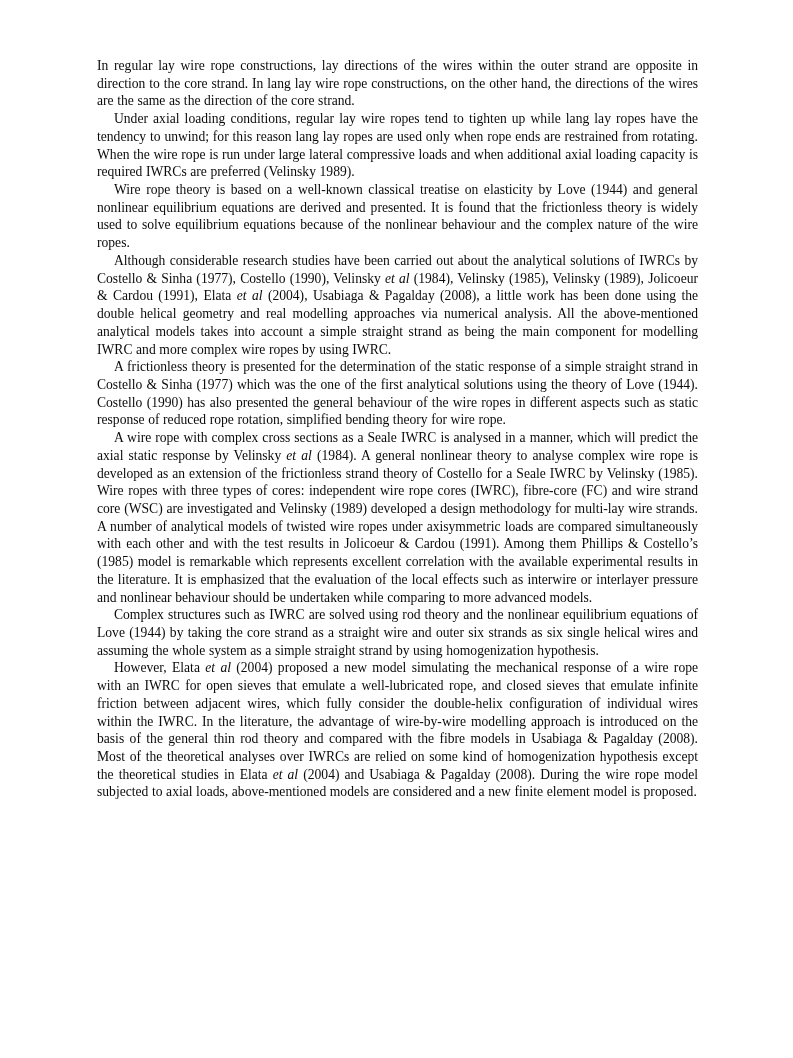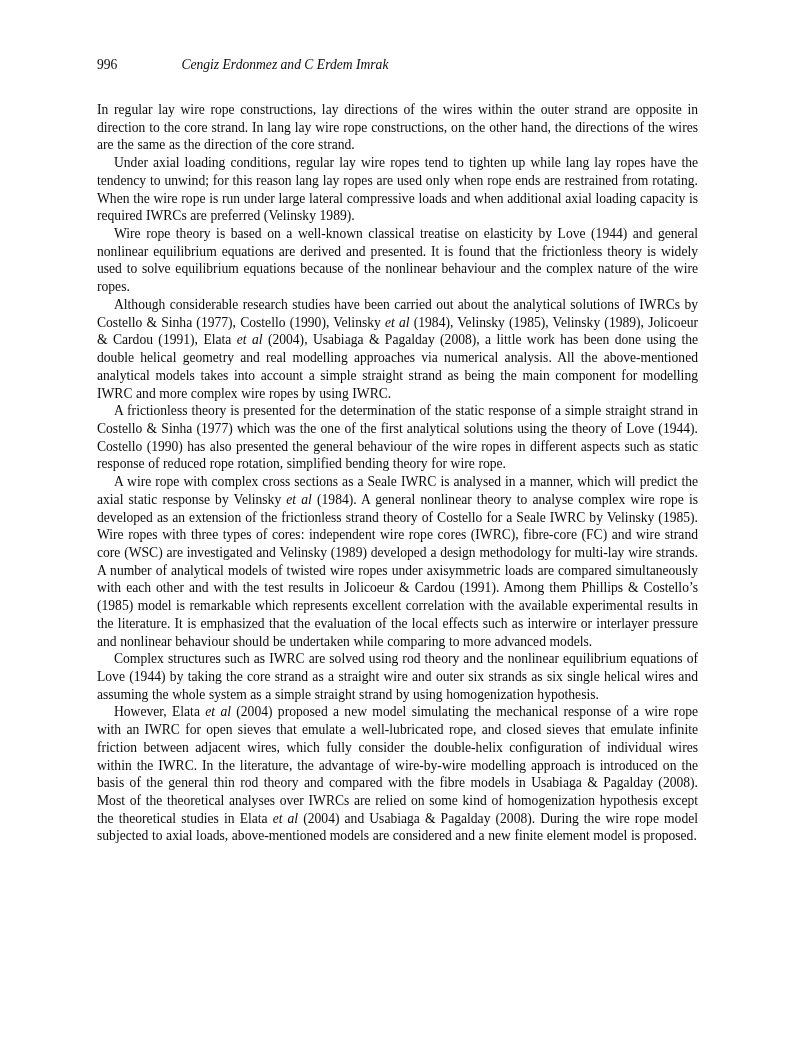--- a/index.html
+++ b/index.html
@@ -50,23 +50,20 @@
     }
     .body-text em {
     }
   </style>
 </head>
 <body>
 
 <div class="page">
   <div class="content">
 
-    <header class="running-head">
-      <span class="page-number">996</span><span class="authors">Cengiz Erdonmez and C Erdem Imrak</span>
-    </header>
 
     <main class="body-text">
       <p class="first"><span>In regular lay wire rope constructions, lay directions of the wires within the outer strand are opposite in direction to the core strand. In lang lay wire rope constructions, on the other hand, the directions of the wires are the same as the direction of the core strand.</span></p>
       <p><span>Under axial loading conditions, regular lay wire ropes tend to tighten up while lang lay ropes have the tendency to unwind; for this reason lang lay ropes are used only when rope ends are restrained from rotating. When the wire rope is run under large lateral compressive loads and when additional axial loading capacity is required IWRCs are preferred (Velinsky 1989).</span></p>
       <p><span>Wire rope theory is based on a well-known classical treatise on elasticity by Love (1944) and general nonlinear equilibrium equations are derived and presented. It is found that the frictionless theory is widely used to solve equilibrium equations because of the nonlinear behaviour and the complex nature of the wire ropes.</span></p>
       <p><span>Although considerable research studies have been carried out about the analytical solutions of IWRCs by Costello &amp; Sinha (1977), Costello (1990), Velinsky </span><em>et al</em><span> (1984), Velinsky (1985), Velinsky (1989), Jolicoeur &amp; Cardou (1991), Elata </span><em>et al</em><span> (2004), Usabiaga &amp; Pagalday (2008), a little work has been done using the double helical geometry and real modelling approaches via numerical analysis. All the above-mentioned analytical models takes into account a simple straight strand as being the main component for modelling IWRC and more complex wire ropes by using IWRC.</span></p>
       <p><span>A frictionless theory is presented for the determination of the static response of a simple straight strand in Costello &amp; Sinha (1977) which was the one of the first analytical solutions using the theory of Love (1944). Costello (1990) has also presented the general behaviour of the wire ropes in different aspects such as static response of reduced rope rotation, simplified bending theory for wire rope.</span></p>
       <p><span>A wire rope with complex cross sections as a Seale IWRC is analysed in a manner, which will predict the axial static response by Velinsky </span><em>et al</em><span> (1984). A general nonlinear theory to analyse complex wire rope is developed as an extension of the frictionless strand theory of Costello for a Seale IWRC by Velinsky (1985). Wire ropes with three types of cores: independent wire rope cores (IWRC), fibre-core (FC) and wire strand core (WSC) are investigated and Velinsky (1989) developed a design methodology for multi-lay wire strands. A number of analytical models of twisted wire ropes under axisymmetric loads are compared simultaneously with each other and with the test results in Jolicoeur &amp; Cardou (1991). Among them Phillips &amp; Costello’s (1985) model is remarkable which represents excellent correlation with the available experimental results in the literature. It is emphasized that the evaluation of the local effects such as interwire or interlayer pressure and nonlinear behaviour should be undertaken while comparing to more advanced models.</span></p>
       <p><span>Complex structures such as IWRC are solved using rod theory and the nonlinear equilibrium equations of Love (1944) by taking the core strand as a straight wire and outer six strands as six single helical wires and assuming the whole system as a simple straight strand by using homogenization hypothesis.</span></p>
       <p><span>However, Elata </span><em>et al</em><span> (2004) proposed a new model simulating the mechanical response of a wire rope with an IWRC for open sieves that emulate a well-lubricated rope, and closed sieves that emulate infinite friction between adjacent wires, which fully consider the double-helix configuration of individual wires within the IWRC. In the literature, the advantage of wire-by-wire modelling approach is introduced on the basis of the general thin rod theory and compared with the fibre models in Usabiaga &amp; Pagalday (2008). Most of the theoretical analyses over IWRCs are relied on some kind of homogenization hypothesis except the theoretical studies in Elata </span><em>et al</em><span> (2004) and Usabiaga &amp; Pagalday (2008). During the wire rope model subjected to axial loads, above-mentioned models are considered and a new finite element model is proposed.</span></p>

